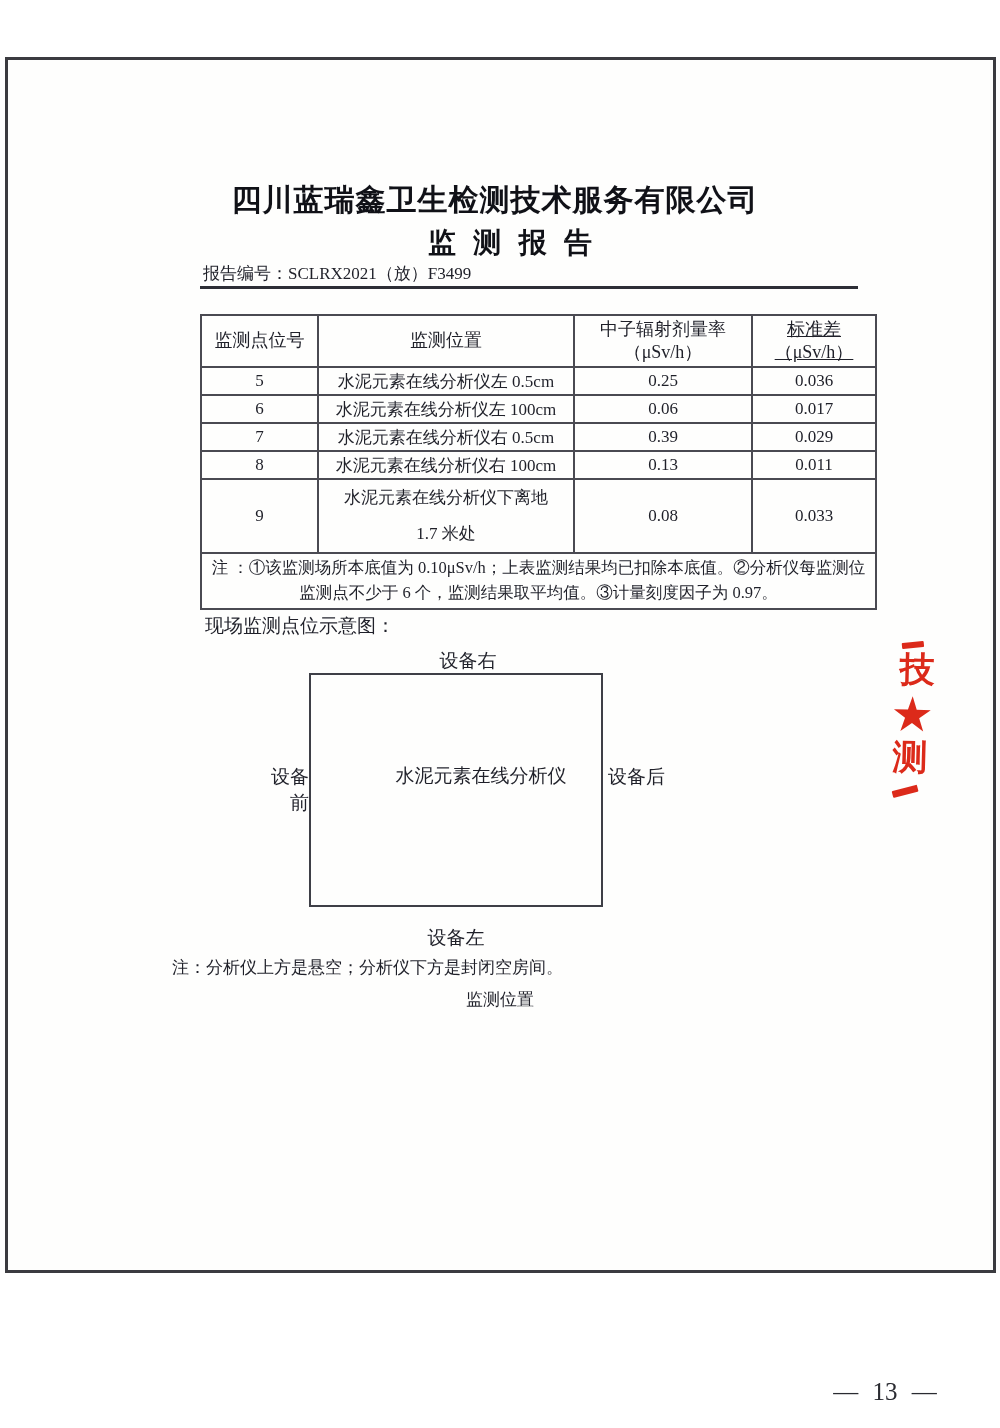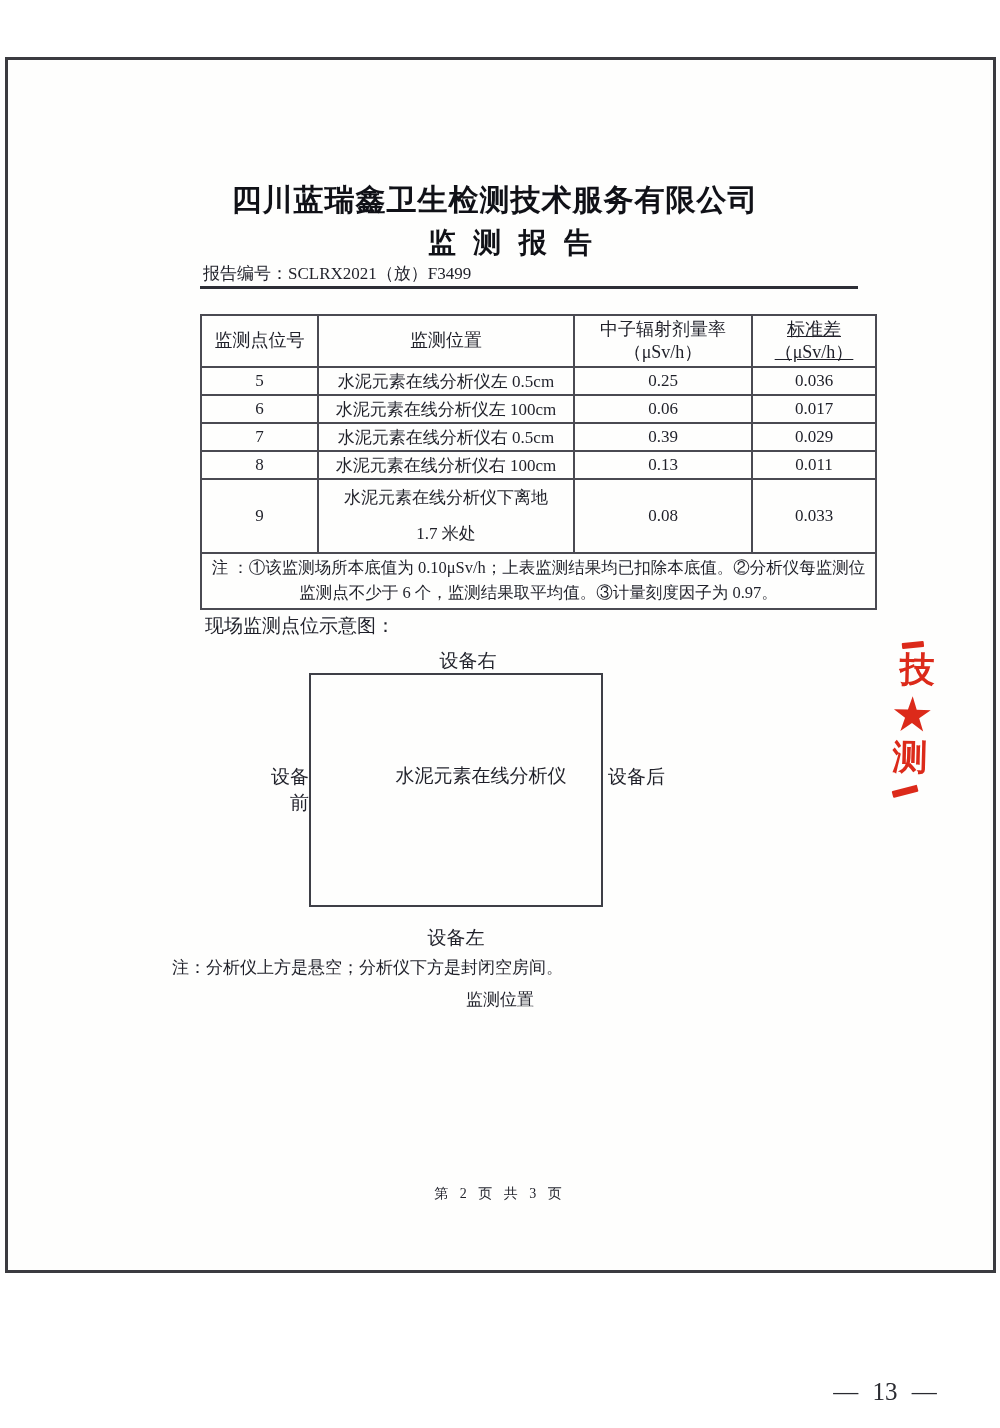--- a/index.html
+++ b/index.html
@@ -158,15 +158,14 @@
   <div class="blank-marker">监测位置</div>
 
   <div class="stamp">
     <div class="stamp-bar-top"></div>
     <div class="stamp-char t">技</div>
     <div class="stamp-star">★</div>
     <div class="stamp-char b">测</div>
     <div class="stamp-bar-bottom"></div>
   </div>
 
-  <div class="footer-pageinfo">第 2 页 共 3 页</div>
   <div class="sheet-number">— 13 —</div>
 </div>
 
 </body></html>

